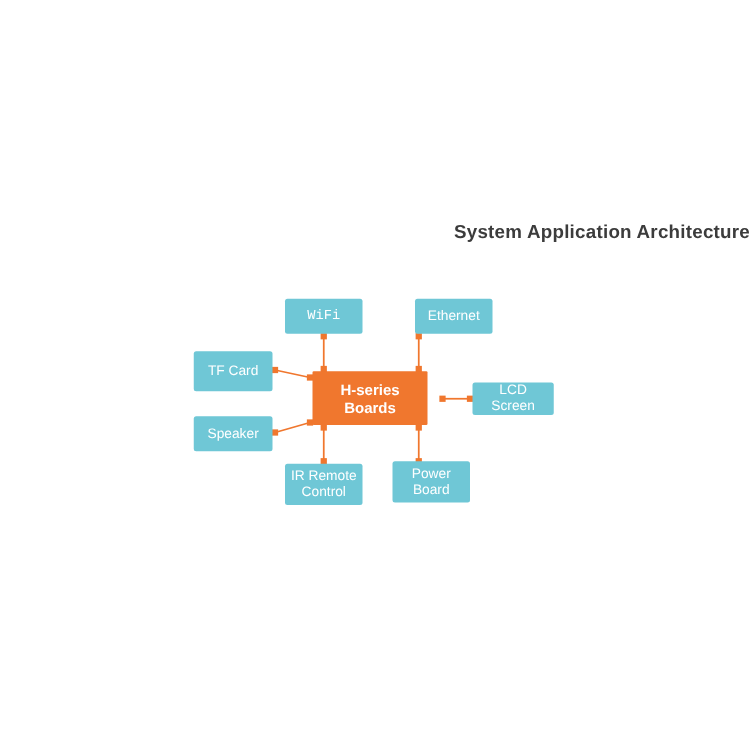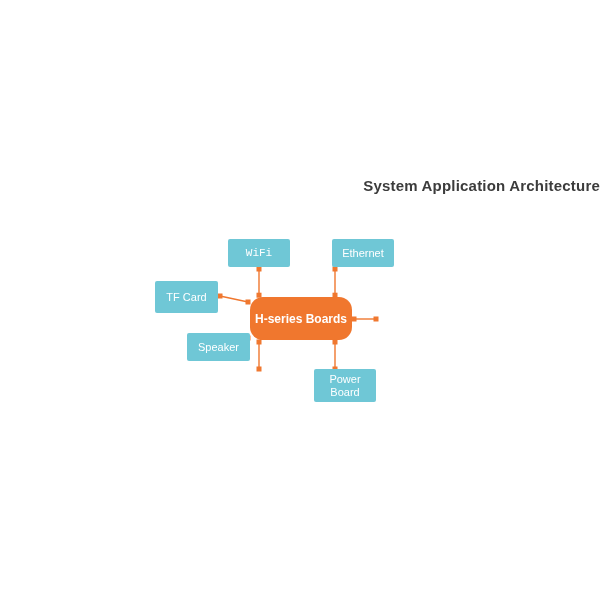--- a/index.html
+++ b/index.html
@@ -36,32 +36,32 @@
     display: flex;
     align-items: center;
     justify-content: center;
     text-align: center;
     box-sizing: border-box;
     padding: 2px 4px;
   }
   .node-wifi      { left: 228px; top: 239px; width: 62px; height: 28px; font-family: Liberation Mono, monospace; }
   .node-ethernet  { left: 314px; top: 239px; width: 62px; height: 28px; margin-left: 18px; }
   .node-tf-card   { left: 155px; top: 281px; width: 63px; height: 32px; }
-  .node-speaker   { left: 155px; top: 333px; width: 63px; height: 28px; margin-left: 32px; }
+  .node-speaker   { left: 155px; top: 333px; width: 63px; height: 28px; }
   .node-lcd       { left: 378px; top: 306px; width: 65px; height: 26px; }
   .node-ir-remote { left: 228px; top: 371px; width: 62px; height: 33px; }
   .node-power     { left: 314px; top: 369px; width: 62px; height: 33px; }
   .node-center {
     position: absolute;
-    left: 250px; top: 297px; width: 102px; height: 43px;
+    left: 250px; top: 297px; width: 92px; height: 43px;
     background: #f0772e;
     color: #ffffff;
     font-size: 12px;
     font-weight: bold;
-    border-radius: 13px;
+    border-radius: 1px;
     display: flex;
     align-items: center;
     justify-content: center;
     text-align: center;
     box-sizing: border-box;
   }
   .connector-layer {
     position: absolute;
     left: 0;
     top: 0;
@@ -118,19 +118,21 @@
   </svg>
 
   <div class="node node-wifi">WiFi</div>
 
   <div class="node node-ethernet">Ethernet</div>
 
   <div class="node node-tf-card">TF Card</div>
 
   <div class="node node-speaker">Speaker</div>
 
+  <div class="node node-lcd">LCD Screen</div>
 
+  <div class="node node-ir-remote">IR Remote Control</div>
 
   <div class="node node-power">Power Board</div>
 
   <div class="node-center">H-series Boards</div>
 
 </div>
 
 </body></html>

